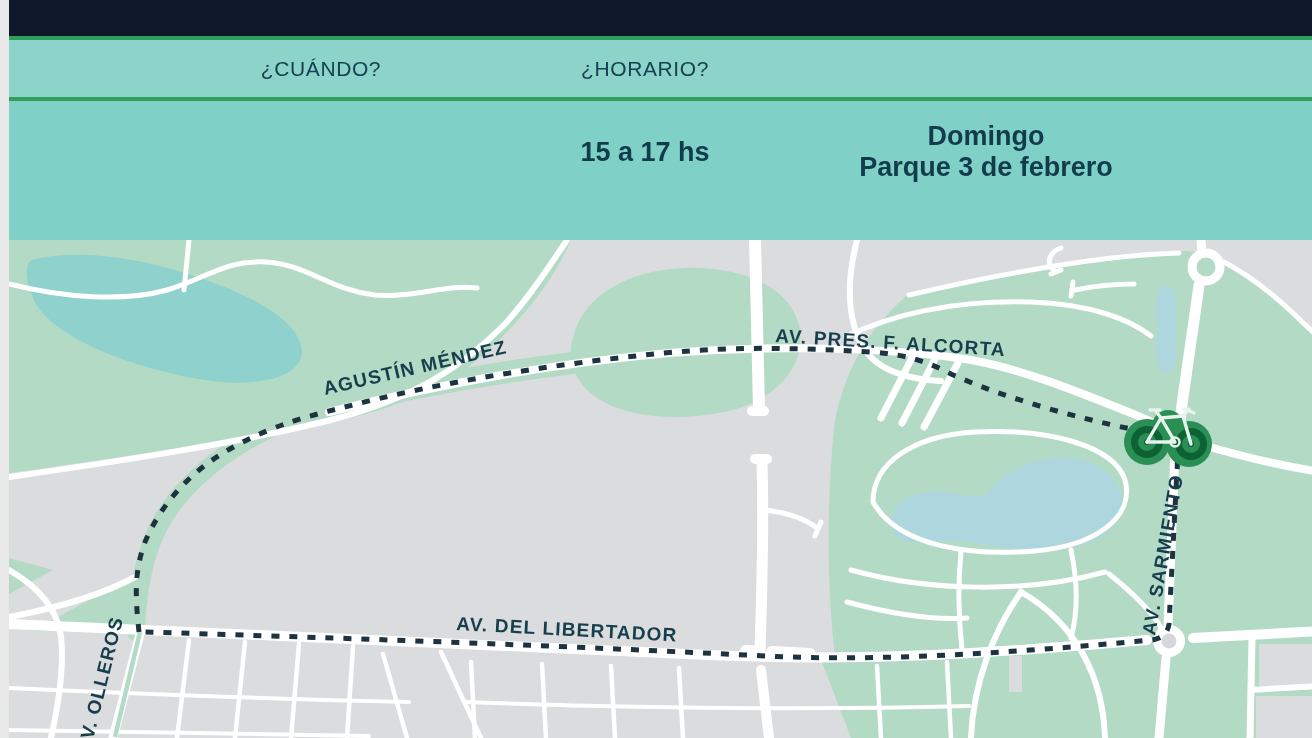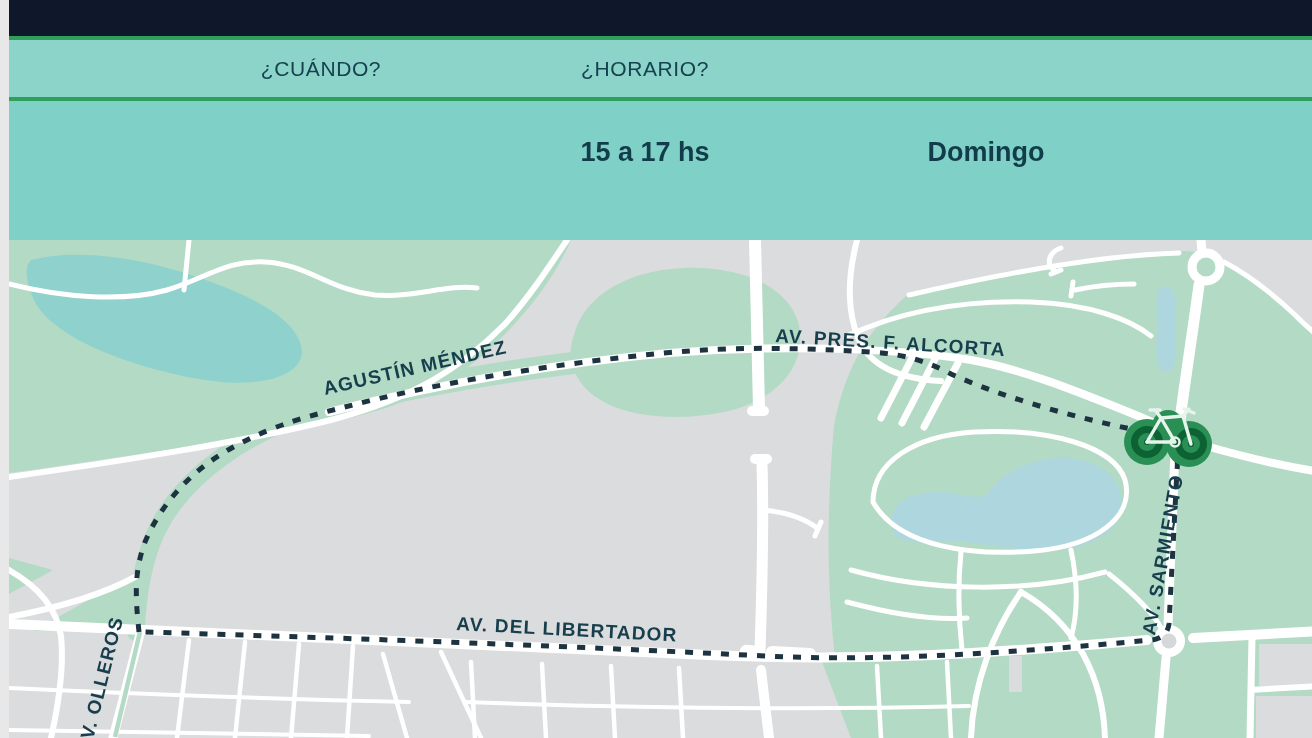--- a/index.html
+++ b/index.html
@@ -42,20 +42,21 @@
     <div class="qcol c1">¿CUÁNDO?</div>
     <div class="qcol c2">¿HORARIO?</div>
   </div>
   <div class="hline hl2"></div>
   <div class="band-a">
     <div class="acol c2">
       <div>15 a 17 hs</div>
     </div>
     <div class="acol c3">
       <div>Domingo</div>
+      <div>Parque 3 de febrero</div>
     </div>
   </div>
 
   <div class="map">
     <svg width="1312" height="498" viewBox="0 0 1312 498" xmlns="http://www.w3.org/2000/svg">
 
       <rect x="0" y="0" width="1312" height="498" fill="#dbdcde"></rect>
 
       <g fill="#b3dac5">
         <path d="M0,0 L562,0 C545,40 510,85 468,120 C420,160 352,179 272,192 C182,206 88,221 0,233 Z"></path>

